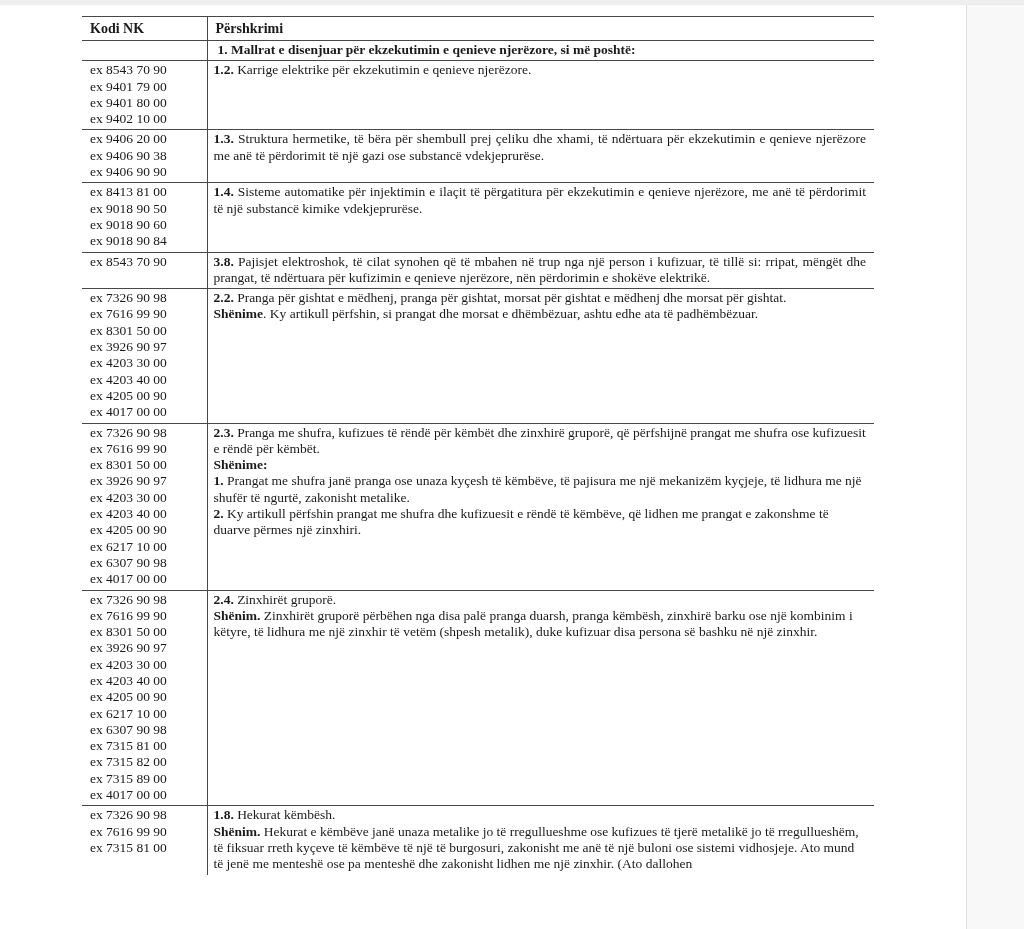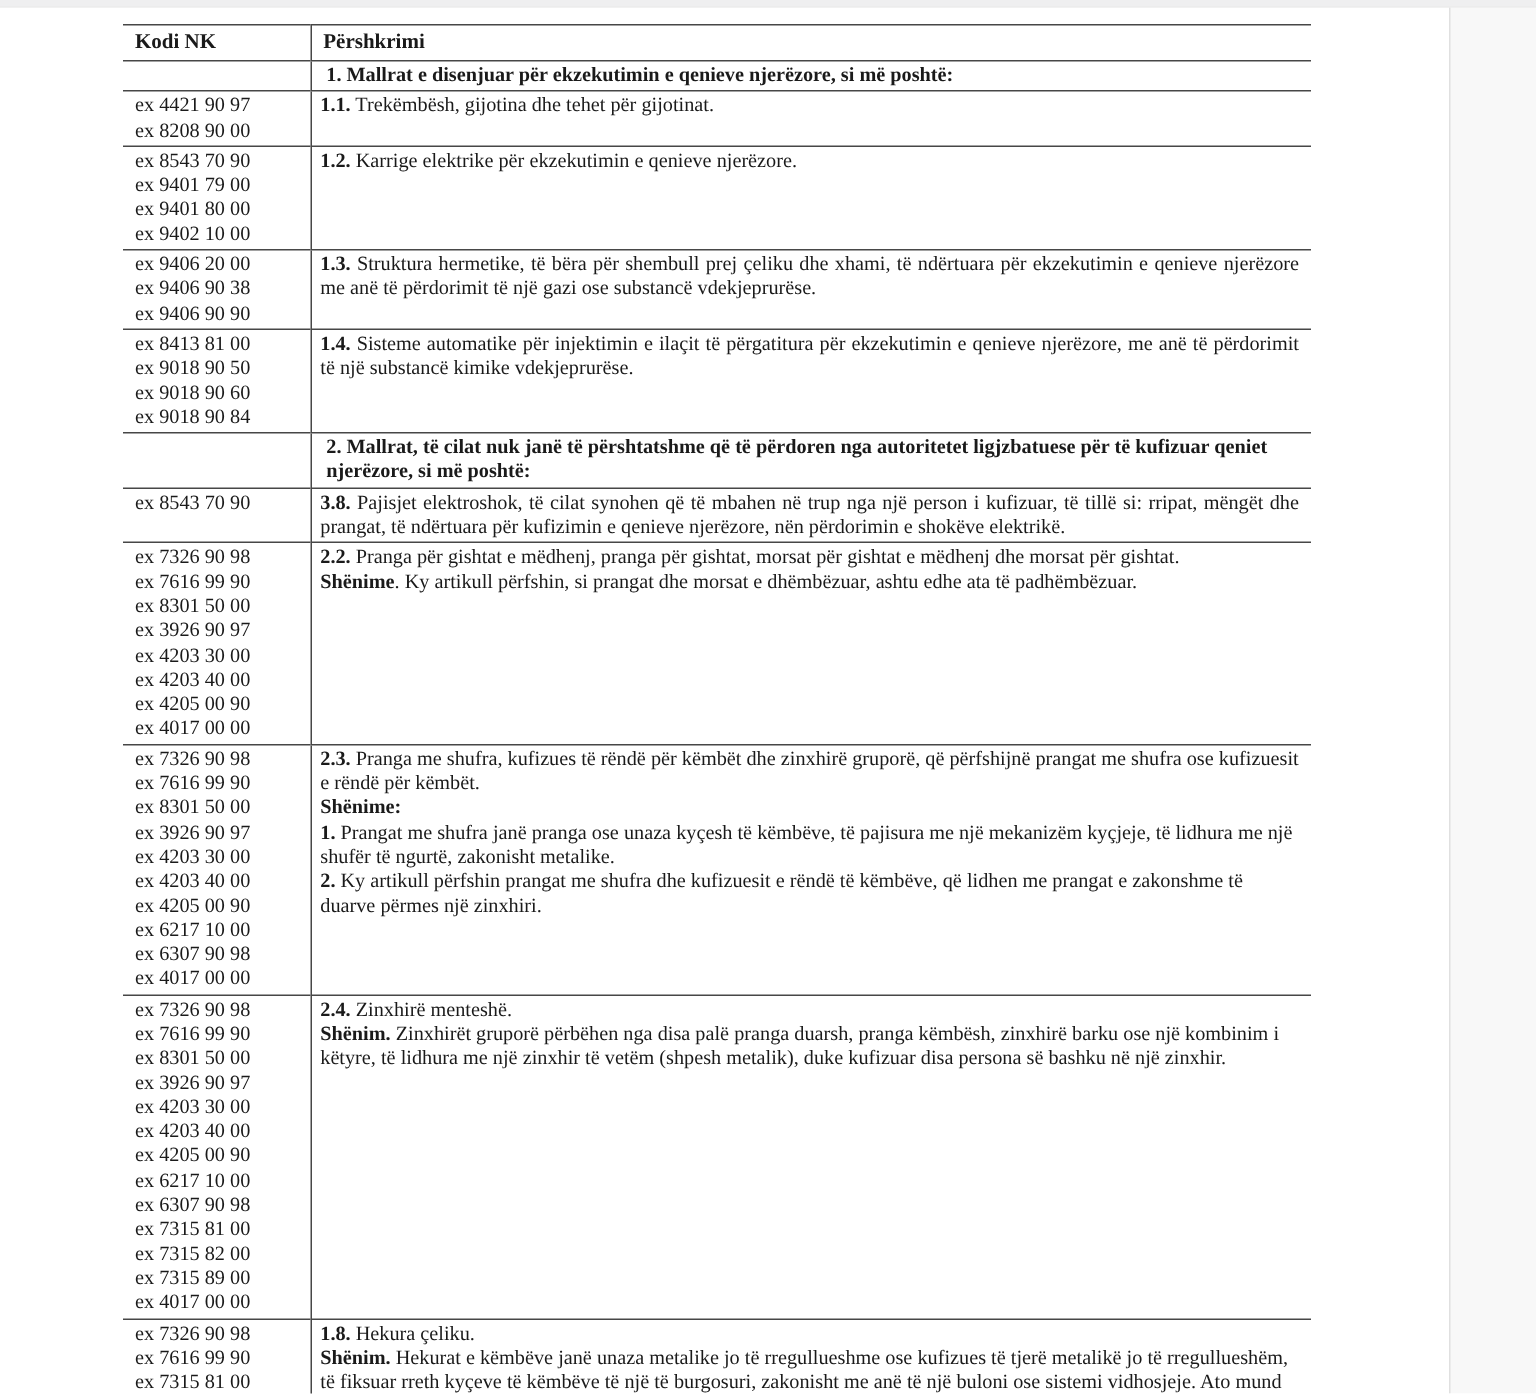--- a/index.html
+++ b/index.html
@@ -112,29 +112,20 @@
       </thead>
       <tbody>
           <tr>
             <td class="codes-cell"></td>
             <td class="desc-cell">
               <p class="para section-para"><span class="b">1. Mallrat e disenjuar për ekzekutimin e qenieve njerëzore, si më poshtë:</span></p>
             </td>
           </tr>
           <tr>
             <td class="codes-cell">
-              <div class="code-line">ex 4421 90 97</div>
-              <div class="code-line">ex 8208 90 00</div>
-            </td>
-            <td class="desc-cell">
-              <p class="para"><span class="b">1.1.</span><span> Trekëmbësh, gijotina dhe tehet për gijotinat.</span></p>
-            </td>
-          </tr>
-          <tr>
-            <td class="codes-cell">
               <div class="code-line">ex 8543 70 90</div>
               <div class="code-line">ex 9401 79 00</div>
               <div class="code-line">ex 9401 80 00</div>
               <div class="code-line">ex 9402 10 00</div>
             </td>
             <td class="desc-cell">
               <p class="para"><span class="b">1.2.</span><span> Karrige elektrike për ekzekutimin e qenieve njerëzore.</span></p>
             </td>
           </tr>
           <tr>
@@ -149,26 +140,20 @@
           </tr>
           <tr>
             <td class="codes-cell">
               <div class="code-line">ex 8413 81 00</div>
               <div class="code-line">ex 9018 90 50</div>
               <div class="code-line">ex 9018 90 60</div>
               <div class="code-line">ex 9018 90 84</div>
             </td>
             <td class="desc-cell">
               <p class="para justify"><span class="b">1.4.</span><span> Sisteme automatike për injektimin e ilaçit të përgatitura për ekzekutimin e qenieve njerëzore, me anë të përdorimit të një substancë kimike vdekjeprurëse.</span></p>
-            </td>
-          </tr>
-          <tr>
-            <td class="codes-cell"></td>
-            <td class="desc-cell">
-              <p class="para section-para"><span class="b">2. Mallrat, të cilat nuk janë të përshtatshme që të përdoren nga autoritetet ligjzbatuese për të kufizuar qeniet njerëzore, si më poshtë:</span></p>
             </td>
           </tr>
           <tr>
             <td class="codes-cell">
               <div class="code-line">ex 8543 70 90</div>
             </td>
             <td class="desc-cell">
               <p class="para justify"><span class="b">3.8.</span><span> Pajisjet elektroshok, të cilat synohen që të mbahen në trup nga një person i kufizuar, të tillë si: rripat, mëngët dhe prangat, të ndërtuara për kufizimin e qenieve njerëzore, nën përdorimin e shokëve elektrikë.</span></p>
             </td>
           </tr>
@@ -218,31 +203,31 @@
               <div class="code-line">ex 4203 40 00</div>
               <div class="code-line">ex 4205 00 90</div>
               <div class="code-line">ex 6217 10 00</div>
               <div class="code-line">ex 6307 90 98</div>
               <div class="code-line">ex 7315 81 00</div>
               <div class="code-line">ex 7315 82 00</div>
               <div class="code-line">ex 7315 89 00</div>
               <div class="code-line">ex 4017 00 00</div>
             </td>
             <td class="desc-cell">
-              <p class="para"><span class="b">2.4.</span><span> Zinxhirë menteshë.</span></p>
+              <p class="para"><span class="b">2.4.</span><span> Zinxhirët gruporë.</span></p>
               <p class="para"><span class="b">Shënim.</span><span> Zinxhirët gruporë përbëhen nga disa palë pranga duarsh, pranga këmbësh, zinxhirë barku ose një kombinim i këtyre, të lidhura me një zinxhir të vetëm (shpesh metalik), duke kufizuar disa persona së bashku në një zinxhir.</span></p>
             </td>
           </tr>
           <tr>
             <td class="codes-cell">
               <div class="code-line">ex 7326 90 98</div>
               <div class="code-line">ex 7616 99 90</div>
               <div class="code-line">ex 7315 81 00</div>
             </td>
             <td class="desc-cell">
-              <p class="para"><span class="b">1.8.</span><span> Hekura çeliku.</span></p>
+              <p class="para"><span class="b">1.8.</span><span> Hekurat këmbësh.</span></p>
               <p class="para"><span class="b">Shënim.</span><span> Hekurat e këmbëve janë unaza metalike jo të rregullueshme ose kufizues të tjerë metalikë jo të rregullueshëm, të fiksuar rreth kyçeve të këmbëve të një të burgosuri, zakonisht me anë të një buloni ose sistemi vidhosjeje. Ato mund të jenë me menteshë ose pa menteshë dhe zakonisht lidhen me një zinxhir. (Ato dallohen</span></p>
             </td>
           </tr>
         </tbody>
     </table>
   </div>
 </div>
 
 </body></html>

